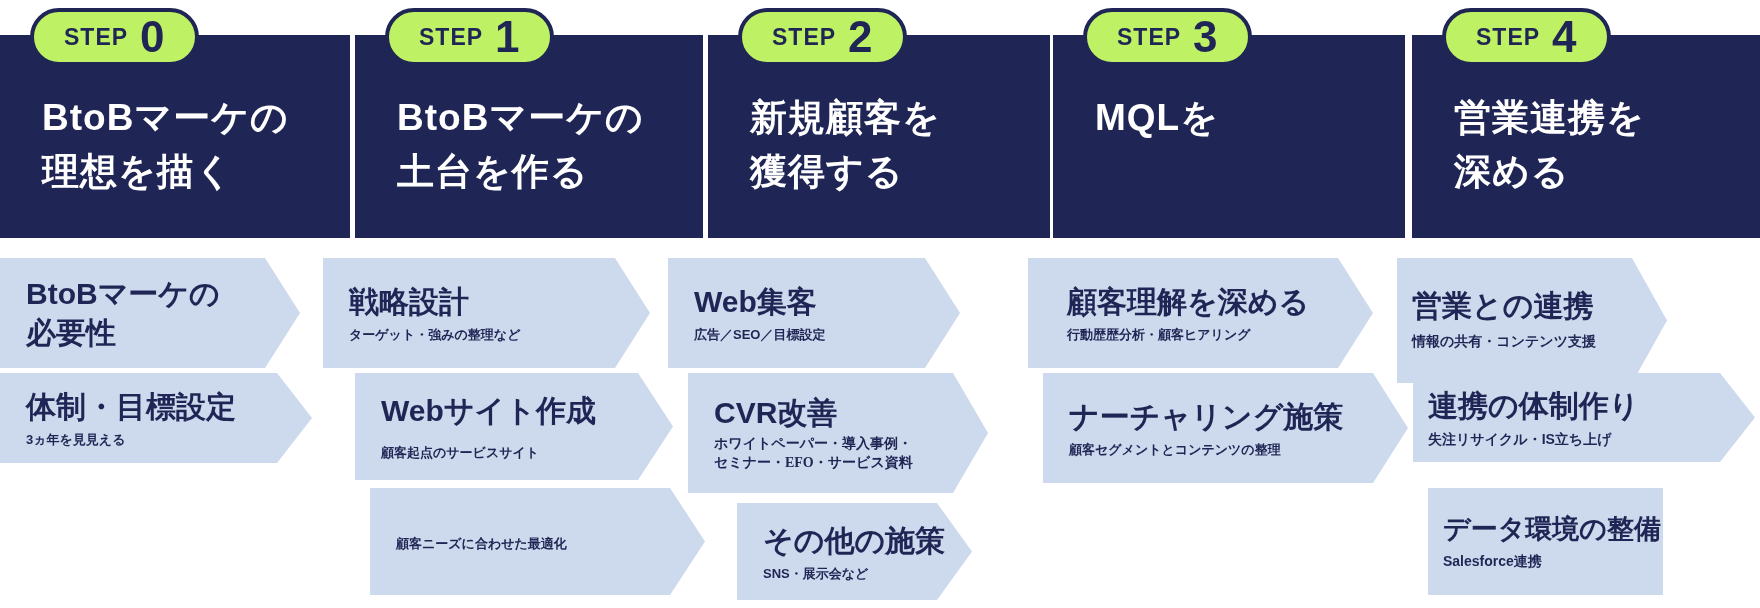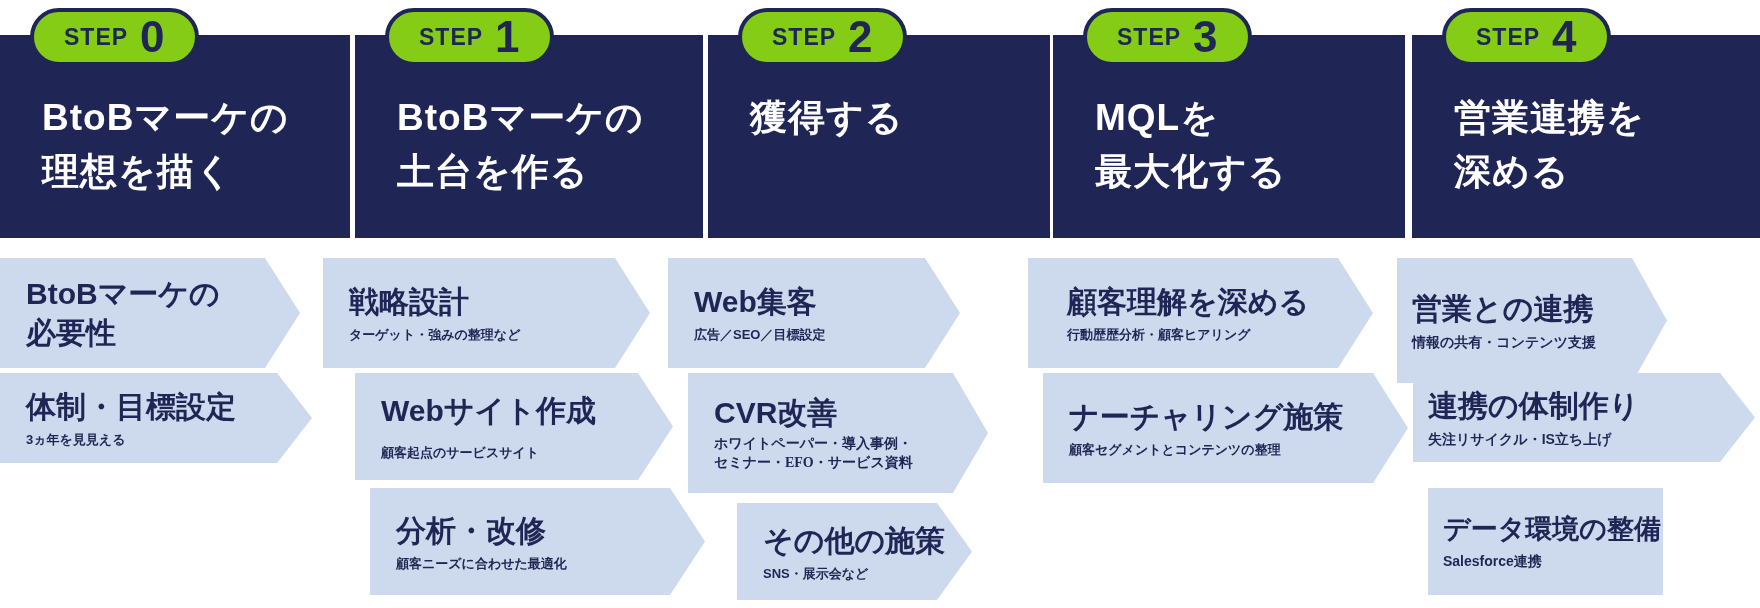--- a/index.html
+++ b/index.html
@@ -6,21 +6,21 @@
   .canvas{
     position:relative;width:1760px;height:608px;background:#ffffff;
     font-family:"Liberation Sans","DejaVu Sans",sans-serif;overflow:hidden;
   }
   
   .step-header{
     position:absolute;top:35px;height:203px;background:#1f2554;color:#ffffff;
   }
   .step-badge{
     position:absolute;left:30px;top:-27px;height:50px;
-    background:#84cc16;border:4px solid #1f2554;border-radius:999px;
+    background:#bef264;border:4px solid #1f2554;border-radius:999px;
     display:flex;align-items:center;gap:12px;padding:0 30px;color:#1f2554;
   }
   .step-badge .badge-label{font-size:23px;font-weight:800;letter-spacing:1px;}
   .step-badge .badge-number{font-size:44px;font-weight:800;line-height:1;}
   .step-title{
     padding:56px 0 0 42px;font-size:37px;font-weight:800;line-height:1.45;
     letter-spacing:1px;white-space:nowrap;
   }
   
   .task-box{
@@ -64,32 +64,32 @@
       <div>土台を作る</div>
     </div>
   </div>
 
   <div class="step-header" style="left:708px;width:342px;">
     <div class="step-badge">
       <span class="badge-label">STEP</span>
       <span class="badge-number">2</span>
     </div>
     <div class="step-title">
+      <div>新規顧客を</div>
       <div>獲得する</div>
     </div>
   </div>
 
   <div class="step-header" style="left:1053px;width:352px;">
     <div class="step-badge">
       <span class="badge-label">STEP</span>
       <span class="badge-number">3</span>
     </div>
     <div class="step-title">
       <div>MQLを</div>
-      <div>最大化する</div>
     </div>
   </div>
 
   <div class="step-header" style="left:1412px;width:348px;">
     <div class="step-badge">
       <span class="badge-label">STEP</span>
       <span class="badge-number">4</span>
     </div>
     <div class="step-title">
       <div>営業連携を</div>
@@ -110,21 +110,20 @@
 
   <div class="task-box arrow" style="left:323px;top:258px;width:327px;height:110px;">
     <div class="task-title">戦略設計</div>
     <div class="task-subtitle">ターゲット・強みの整理など</div>
   </div>
   <div class="task-box arrow" style="left:355px;top:373px;width:318px;height:107px;gap:9px;">
     <div class="task-title">Webサイト作成</div>
     <div class="task-subtitle">顧客起点のサービスサイト</div>
   </div>
   <div class="task-box arrow" style="left:370px;top:488px;width:335px;height:107px;">
-    <div class="task-title">分析・改修</div>
     <div class="task-subtitle">顧客ニーズに合わせた最適化</div>
   </div>
 
   <div class="task-box arrow" style="left:668px;top:258px;width:292px;height:110px;">
     <div class="task-title">Web集客</div>
     <div class="task-subtitle">広告／SEO／目標設定</div>
   </div>
   <div class="task-box arrow cvr" style="left:688px;top:373px;width:300px;height:120px;">
     <div class="task-title">CVR改善</div>
     <div class="task-subtitle">
@@ -139,21 +138,21 @@
 
   <div class="task-box arrow" style="left:1028px;top:258px;width:345px;height:110px;padding-left:39px;">
     <div class="task-title">顧客理解を深める</div>
     <div class="task-subtitle">行動歴歴分析・顧客ヒアリング</div>
   </div>
   <div class="task-box arrow" style="left:1043px;top:373px;width:365px;height:110px;">
     <div class="task-title">ナーチャリング施策</div>
     <div class="task-subtitle">顧客セグメントとコンテンツの整理</div>
   </div>
 
-  <div class="task-box arrow tight" style="left:1397px;top:258px;width:270px;height:125px;">
+  <div class="task-box arrow tight" style="left:1397px;top:258px;width:270px;height:125px;font-family:Liberation Mono, monospace;">
     <div class="task-title">営業との連携</div>
     <div class="task-subtitle">情報の共有・コンテンツ支援</div>
   </div>
   <div class="task-box arrow tight" style="left:1413px;top:373px;width:342px;height:89px;">
     <div class="task-title">連携の体制作り</div>
     <div class="task-subtitle">失注リサイクル・IS立ち上げ</div>
   </div>
   <div class="task-box tight small-title" style="left:1428px;top:488px;width:235px;height:107px;">
     <div class="task-title">データ環境の整備</div>
     <div class="task-subtitle">Salesforce連携</div>

